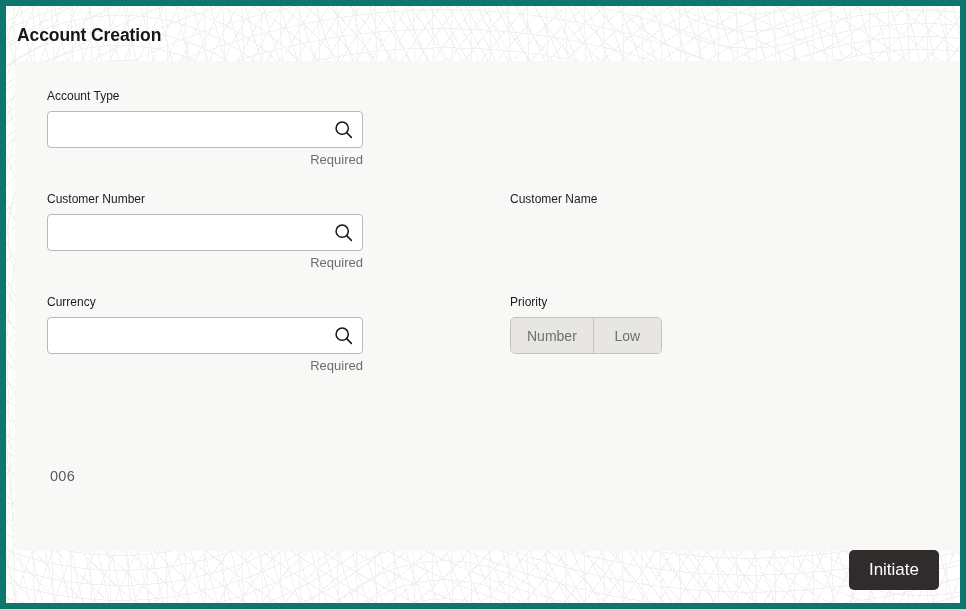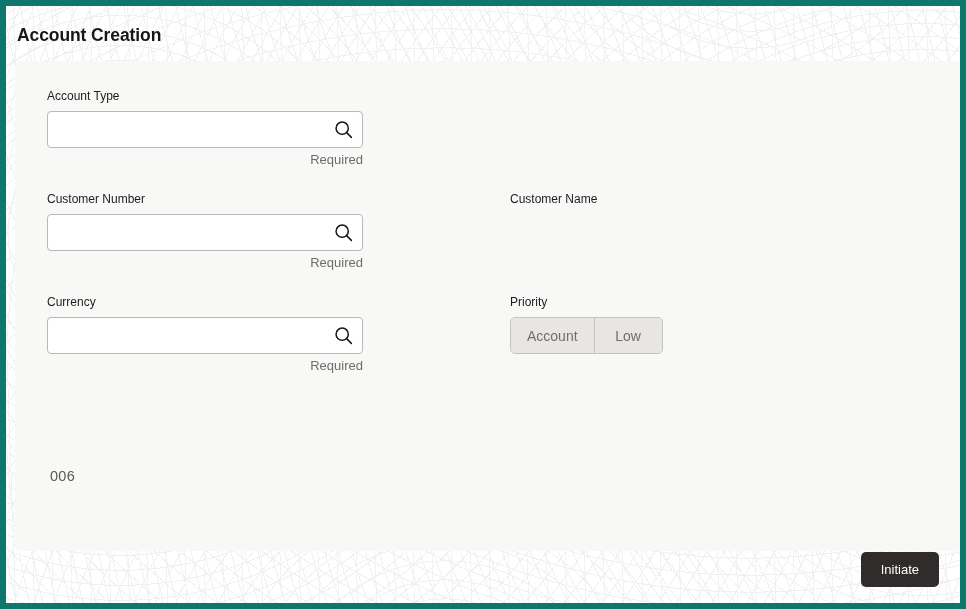--- a/index.html
+++ b/index.html
@@ -211,21 +211,21 @@
     align-items: center;
     justify-content: flex-end;
     padding-right: 18px;
     z-index: 4;
   }
 
   .primary-btn {
     background: #2f2c2b;
     color: #ffffff;
     font-family: "Liberation Sans", sans-serif;
-    font-size: 13px;
+    font-size: 17px;
     border: none;
     border-radius: 5px;
     padding: 10px 20px;
     cursor: pointer;
   }
 </style>
 </head>
 <body>
 
 <div class="app-frame">
@@ -289,21 +289,21 @@
                 <line x1="15.6" y1="15.6" x2="21" y2="21" stroke="#16171a" stroke-width="1.7" stroke-linecap="round"></line>
               </svg>
             </button>
           </div>
           <div class="helper-text">Required</div>
         </div>
 
         <div class="field">
           <label class="field-label">Priority</label>
           <div class="segmented">
-            <button class="seg-item">Account</button>
+            <button class="seg-item">Number</button>
             <button class="seg-item">Low</button>
           </div>
         </div>
 
       </div>
     </div>
 
     <div class="card-note">006</div>
   </div>
 

